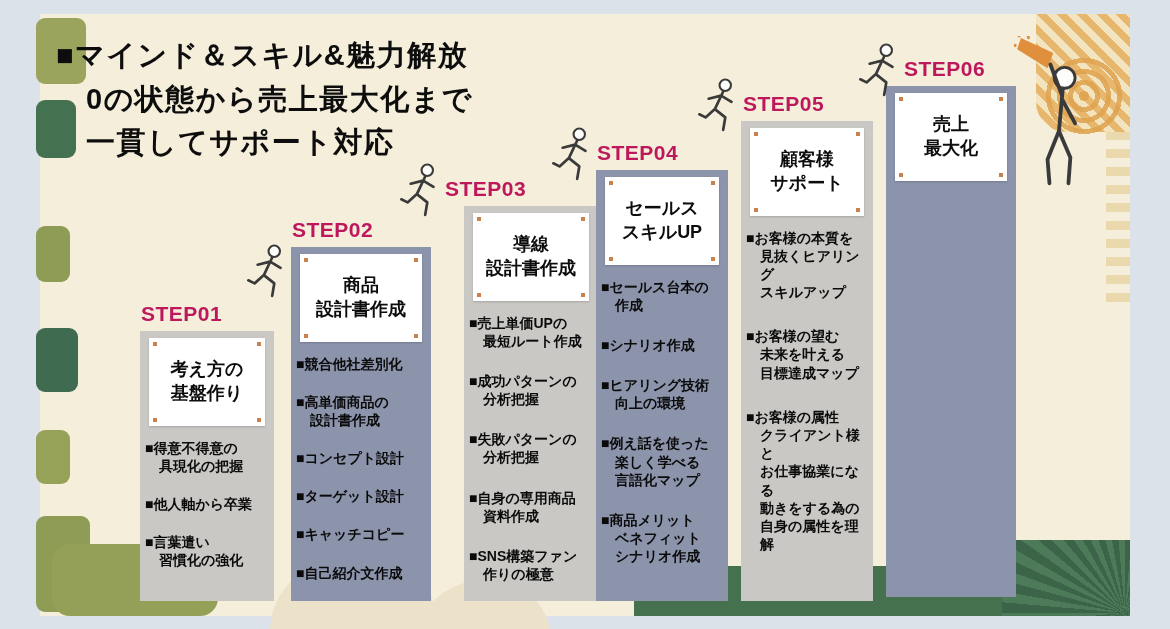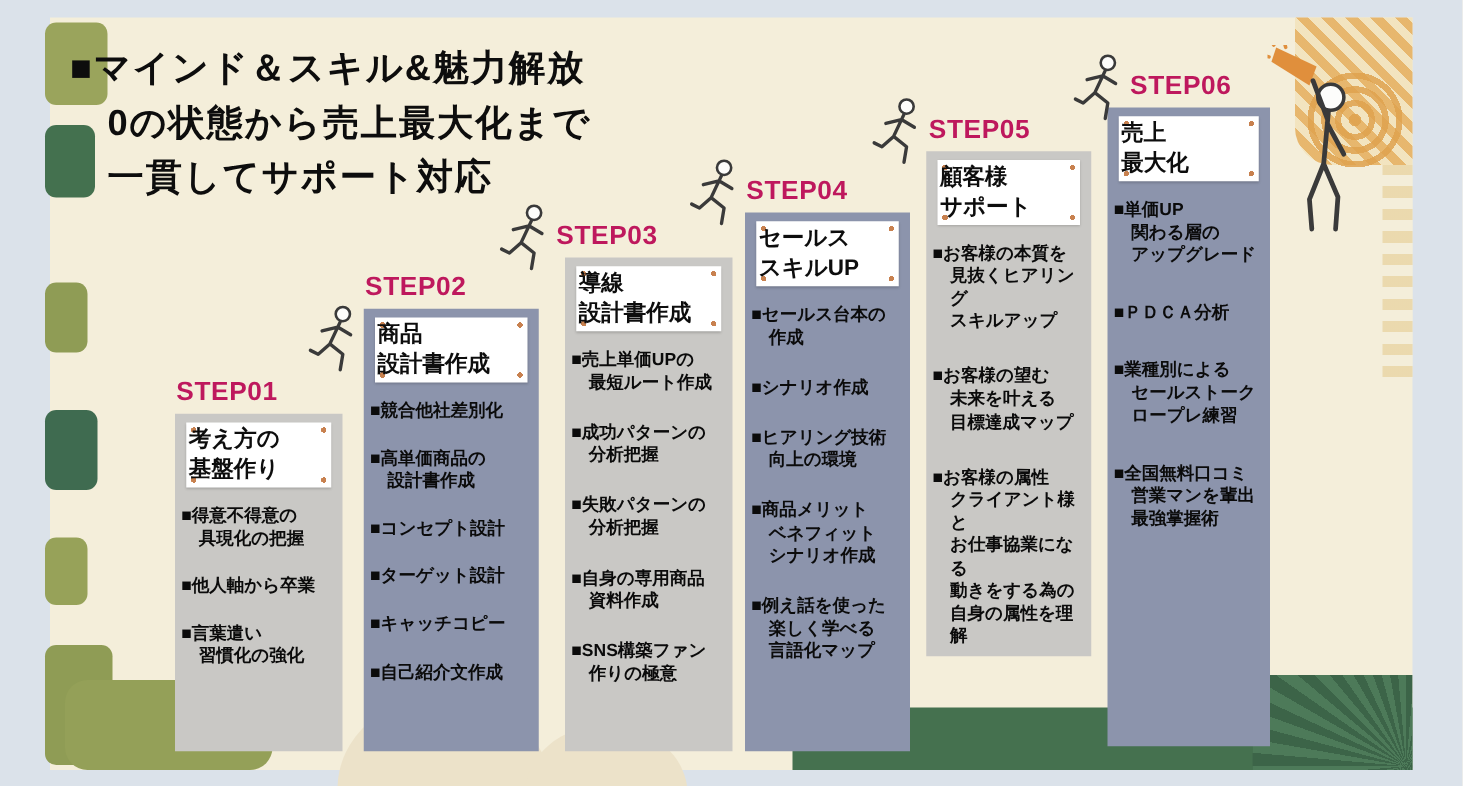--- a/index.html
+++ b/index.html
@@ -30,21 +30,21 @@
          line-height:1.5;letter-spacing:1.5px;z-index:5}
   .title .indent{padding-left:30px}
 
   .step-label{position:absolute;font-size:21px;font-weight:800;letter-spacing:.5px;z-index:5;color:#be185d}
 
   .column{position:absolute;z-index:3}
   .column.gray{background:#c9c8c5}
   .column.slate{background:#8c94ac}
 
   .step-box{position:relative;background:#ffffff;margin:7px auto 0;width:calc(100% - 18px);
-            padding:2px 2px;font-size:18px;font-weight:800;line-height:1.32;
+            padding:20px 2px;text-align:center;font-size:18px;font-weight:800;line-height:1.32;
             white-space:pre-line;box-shadow:0 1px 2px rgba(0,0,0,.18);
             background-image:
               radial-gradient(2.2px 2.2px at 6px 6px,#c8814f 98%,rgba(0,0,0,0)),
               radial-gradient(2.2px 2.2px at calc(100% - 6px) 6px,#c8814f 98%,rgba(0,0,0,0)),
               radial-gradient(2.2px 2.2px at 6px calc(100% - 6px),#c8814f 98%,rgba(0,0,0,0)),
               radial-gradient(2.2px 2.2px at calc(100% - 6px) calc(100% - 6px),#c8814f 98%,rgba(0,0,0,0))}
 
   .items{padding:13px 5px 0}
   .step-item{font-size:14px;font-weight:700;line-height:1.3;white-space:pre-line;
              padding-left:14px;text-indent:-14px;margin-bottom:16px;color:#0b0b0b}
@@ -114,21 +114,21 @@
       <div class="step-item">■競合他社差別化</div>
       <div class="step-item">■高単価商品の
 設計書作成</div>
       <div class="step-item">■コンセプト設計</div>
       <div class="step-item">■ターゲット設計</div>
       <div class="step-item">■キャッチコピー</div>
       <div class="step-item">■自己紹介文作成</div>
     </div>
   </div>
 
-  <div class="column gray col3" style="left:452px;top:206px;width:134px;height:395px">
+  <div class="column gray col3" style="left:464px;top:206px;width:134px;height:395px">
     <div class="step-box">導線
 設計書作成</div>
     <div class="items">
       <div class="step-item">■売上単価UPの
 最短ルート作成</div>
       <div class="step-item">■成功パターンの
 分析把握</div>
       <div class="step-item">■失敗パターンの
 分析把握</div>
       <div class="step-item">■自身の専用商品
@@ -140,62 +140,50 @@
 
   <div class="column slate col4" style="left:596px;top:170px;width:132px;height:431px">
     <div class="step-box">セールス
 スキルUP</div>
     <div class="items">
       <div class="step-item">■セールス台本の
 作成</div>
       <div class="step-item">■シナリオ作成</div>
       <div class="step-item">■ヒアリング技術
 向上の環境</div>
+      <div class="step-item">■例え話を使った
+楽しく学べる
+言語化マップ</div>
       <div class="step-item">■商品メリット
 ベネフィット
 シナリオ作成</div>
-      <div class="step-item">■例え話を使った
-楽しく学べる
-言語化マップ</div>
-    </div>
-  </div>
-
-  <div class="column gray col5" style="left:741px;top:121px;width:132px;height:404px">
+    </div>
+  </div>
+
+  <div class="column gray col5" style="left:741px;top:121px;width:132px;height:480px">
     <div class="step-box">顧客様
 サポート</div>
     <div class="items">
       <div class="step-item">■お客様の本質を
 見抜くヒアリング
 スキルアップ</div>
       <div class="step-item">■お客様の望む
 未来を叶える
 目標達成マップ</div>
       <div class="step-item">■お客様の属性
 クライアント様と
 お仕事協業になる
 動きをする為の
 自身の属性を理解</div>
     </div>
   </div>
 
   <div class="column slate col6" style="left:886px;top:86px;width:130px;height:511px">
     <div class="step-box">売上
 最大化</div>
-    <div class="items">
-      <div class="step-item">■単価UP
-関わる層の
-アップグレード</div>
-      <div class="step-item">■ＰＤＣＡ分析</div>
-      <div class="step-item">■業種別による
-セールストーク
-ロープレ練習</div>
-      <div class="step-item">■全国無料口コミ
-営業マンを輩出
-最強掌握術</div>
-    </div>
   </div>
 
   <svg class="runner" style="left:246px;top:244px" viewBox="0 0 40 54">
     <circle cx="27" cy="7" r="5.5" fill="#fdfdfb" stroke="#3a3a3a" stroke-width="2"></circle>
     <path d="M25 13 L17 30 M23 17 L33 23 M23 17 L11 20 M17 30 L27 38 L25 50 M17 30 L8 38 L2 35" fill="none" stroke="#3a3a3a" stroke-width="2.6" stroke-linecap="round" stroke-linejoin="round"></path>
   </svg>
   <svg class="runner" style="left:399px;top:163px" viewBox="0 0 40 54">
     <circle cx="27" cy="7" r="5.5" fill="#fdfdfb" stroke="#3a3a3a" stroke-width="2"></circle>
     <path d="M25 13 L17 30 M23 17 L33 23 M23 17 L11 20 M17 30 L27 38 L25 50 M17 30 L8 38 L2 35" fill="none" stroke="#3a3a3a" stroke-width="2.6" stroke-linecap="round" stroke-linejoin="round"></path>
   </svg>

